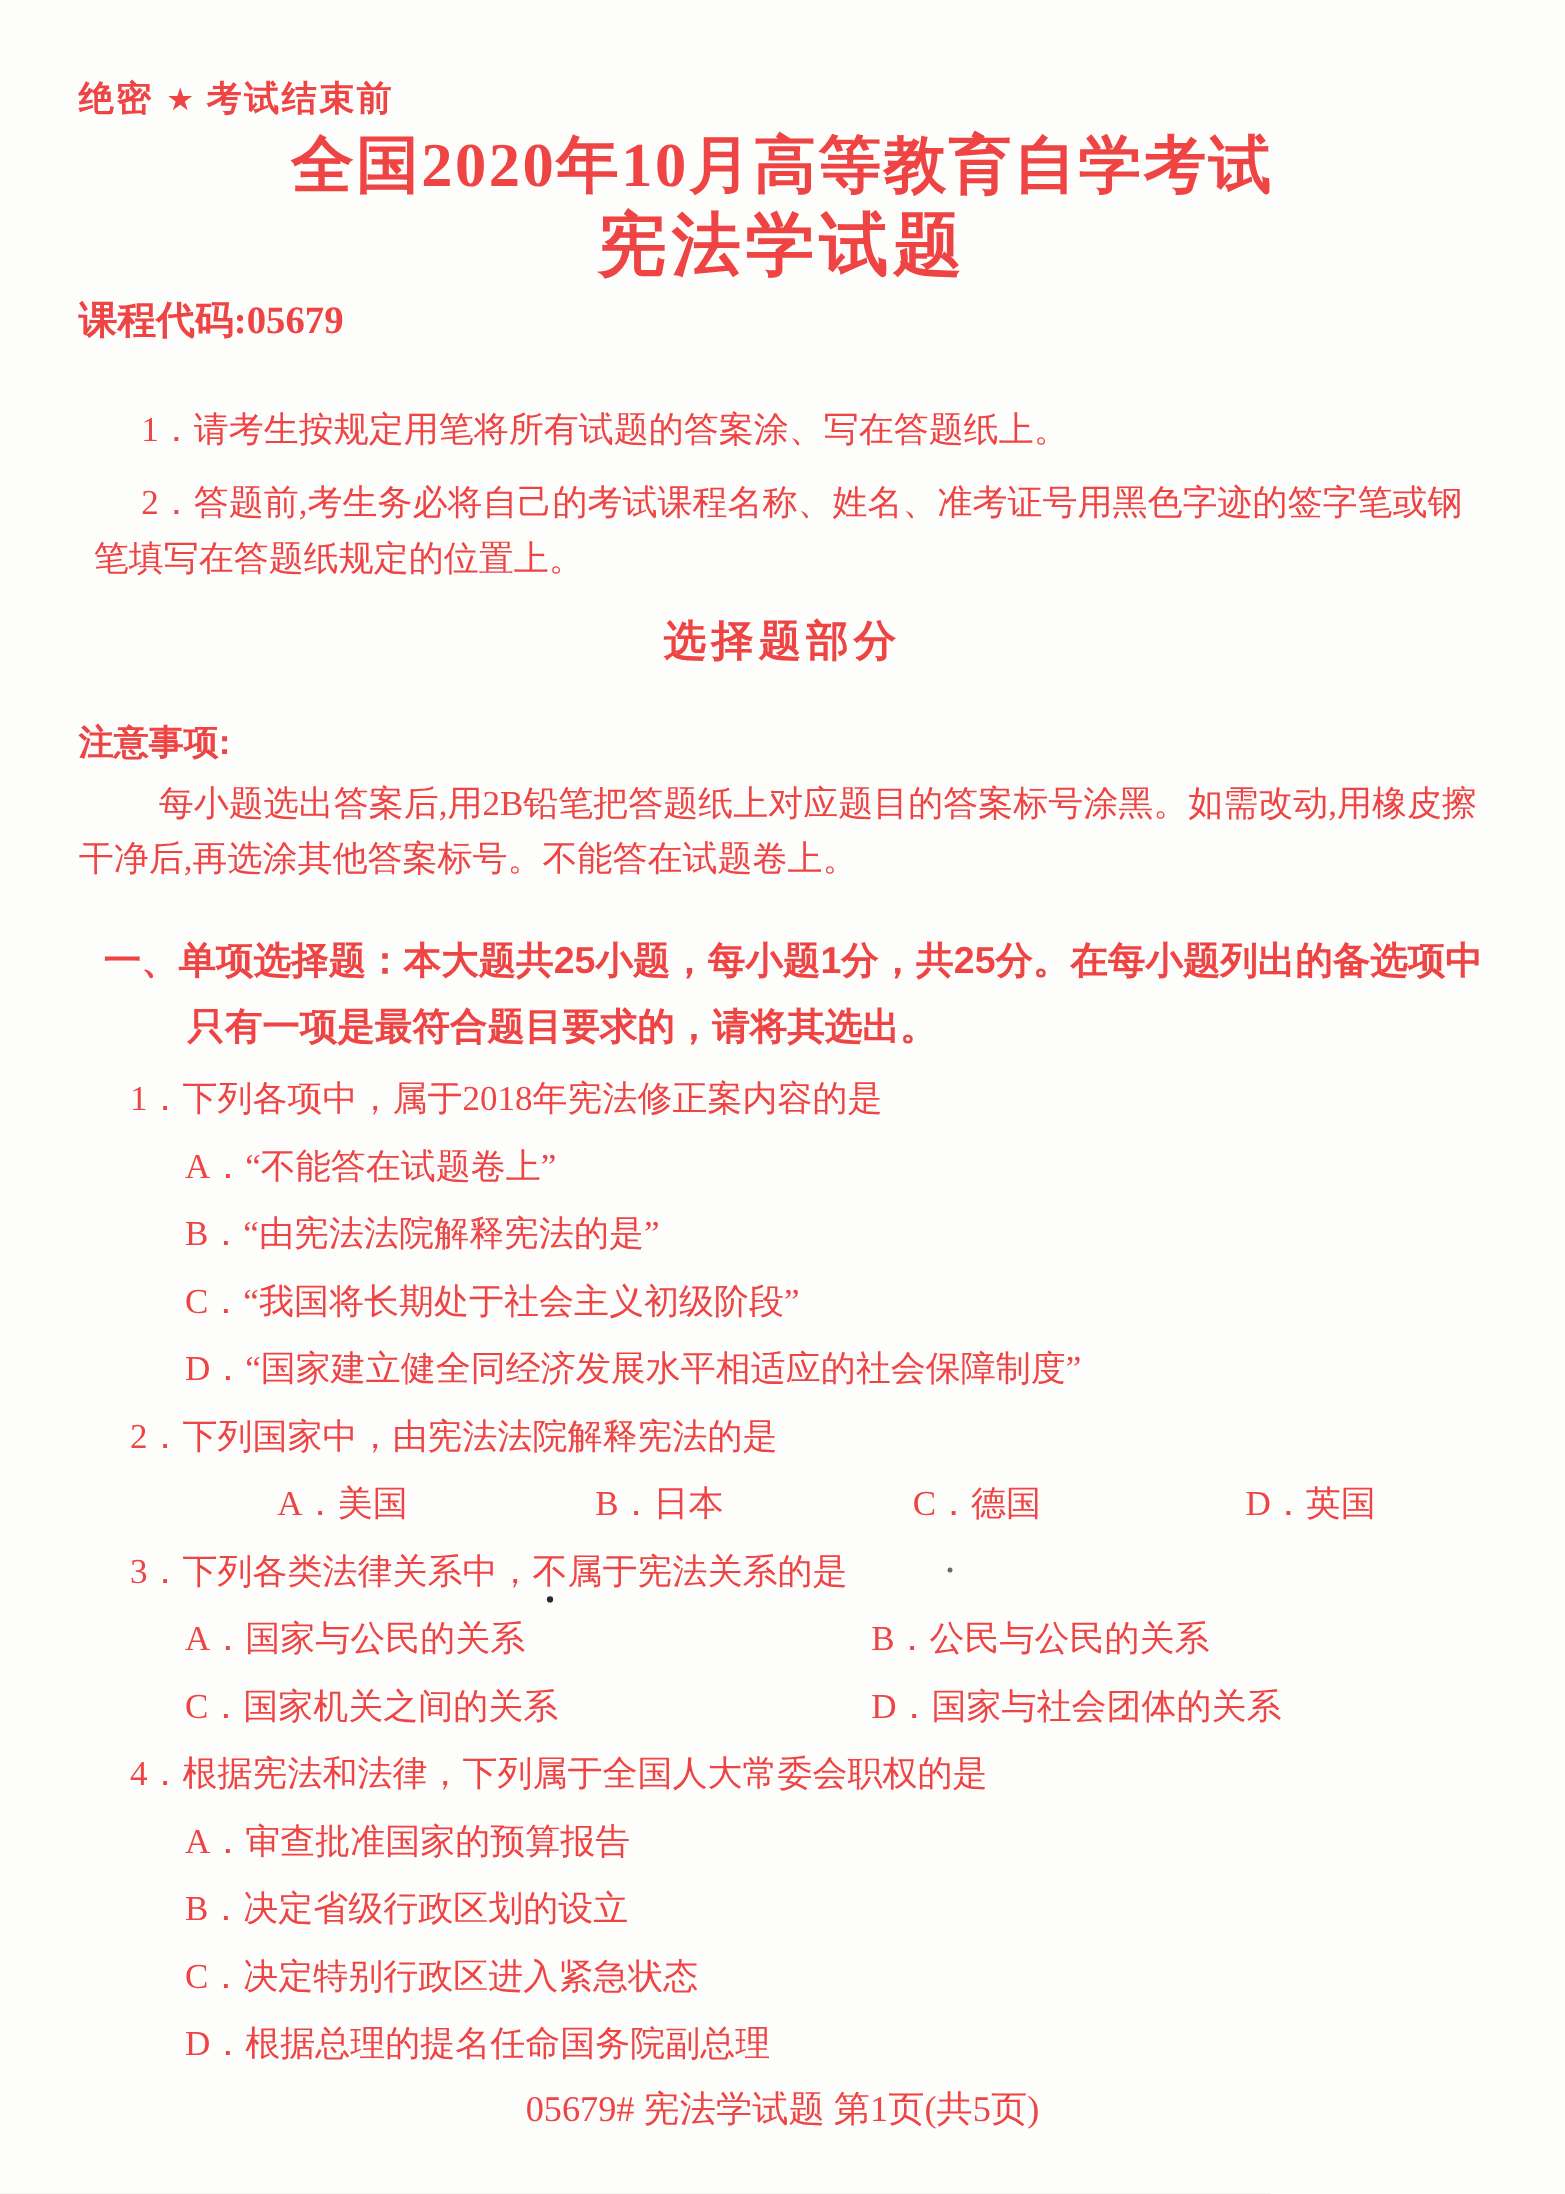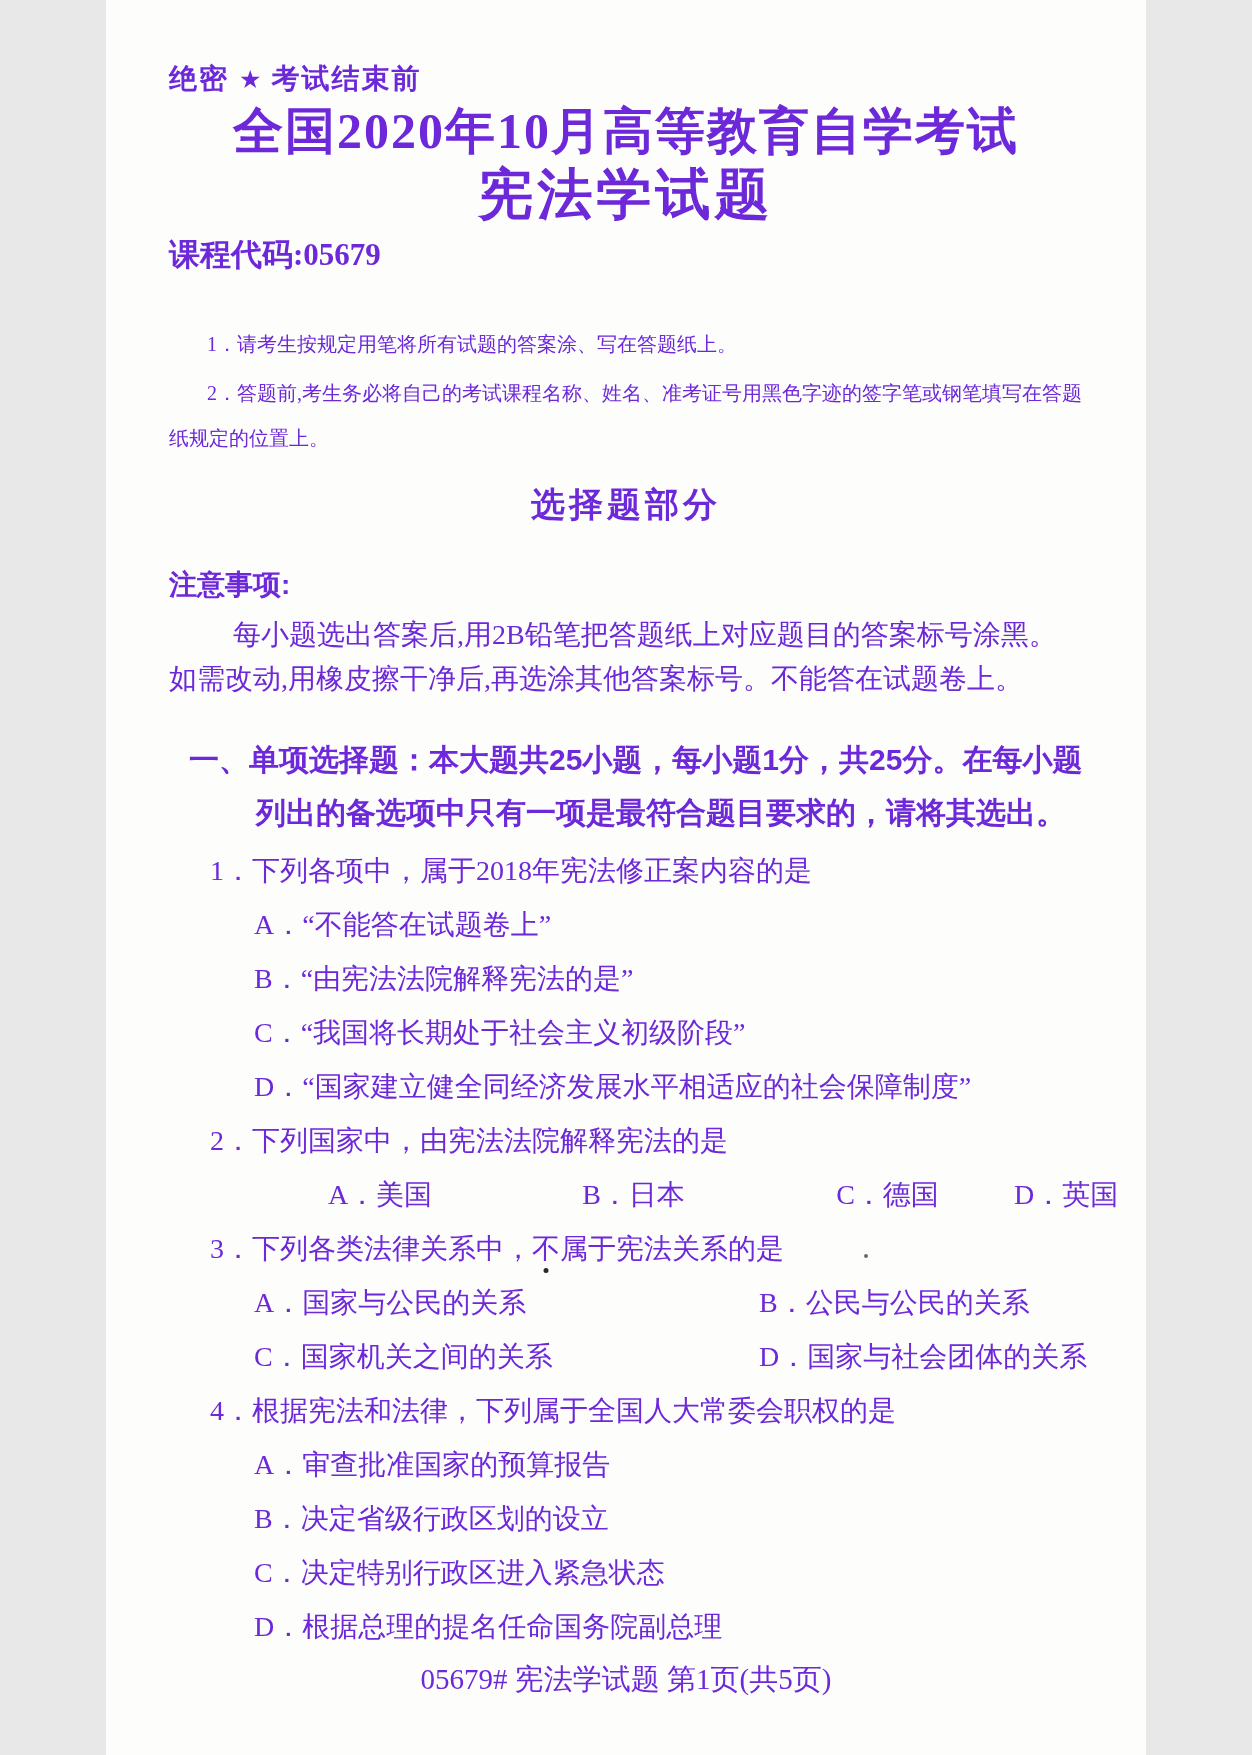--- a/index.html
+++ b/index.html
@@ -1,41 +1,41 @@
 <!DOCTYPE html>
 <html lang="zh"><head>
 <meta charset="utf-8">
 <title>宪法学试题</title>
 <style>
   html,body { margin:0; padding:0; background:#e8e8e8; }
   .page {
-    width:1040px; height:1755px; margin:0 auto; background:#fdfdfc;
+    width:1252px; height:1755px; margin:0 auto; background:#fdfdfc;
     box-sizing:border-box; padding:62px 63px 0 63px; position:relative;
-    color:#6d28d9; overflow:hidden;
+    color:#ef4444; overflow:hidden;
     font-family:"Liberation Serif","DejaVu Serif",serif;
   }
   
   .classification {
     font-family:"Liberation Sans","DejaVu Sans",sans-serif;
     font-weight:700; font-size:28px; line-height:34px; letter-spacing:2px;
   }
   .classification .star { font-size:25px; padding:0 10px; letter-spacing:0; }
   .exam-session {
     text-align:center; font-size:50px; font-weight:700; line-height:46px;
     margin-top:12px; letter-spacing:2px;
   }
   .paper-title {
     text-align:center; font-size:55px; font-weight:900; line-height:62px;
     margin:10px 0 0 0; letter-spacing:4px;
   }
   .course-code {
     text-align:left; font-size:31px; font-weight:700; line-height:36px; margin-top:11px;
   }
   
-  .instr { font-size:20px; margin:0; }
+  .instr { font-size:28px; margin:12px; }
   .instr-1 { margin-top:48px; line-height:46px; text-indent:38px; }
   .instr-2 { margin-top:4px;  line-height:45px; text-indent:38px; }
   
   .section-title {
     text-align:center; font-size:34px; font-weight:700; line-height:44px;
     margin-top:22px; letter-spacing:4px;
   }
   .notice-label {
     font-family:"Liberation Sans","DejaVu Sans",sans-serif;
     font-weight:700; font-size:28px; line-height:36px; margin-top:40px;
@@ -52,20 +52,21 @@
   .stem { padding-left:41px; }
   .opt  { padding-left:85px; }
   .opt-row4 {
     display:grid; grid-template-columns:252px 255px 253px auto;
     padding-left:85px;
     text-align:center;
   }
   .opt-grid2 {
     display:grid; grid-template-columns:505px auto;
     padding-left:85px;
+    gap:44px;
   }
   .letter { display:inline; }
   .emph { position:relative; }
   .emph::after {
     content:""; position:absolute; left:50%; transform:translateX(-50%);
     bottom:-9px; width:5px; height:5px; border-radius:50%; background:#2a2a2a;
   }
   
   .page-footer { text-align:center; font-size:29px; line-height:34px; margin-top:8px; }
   

